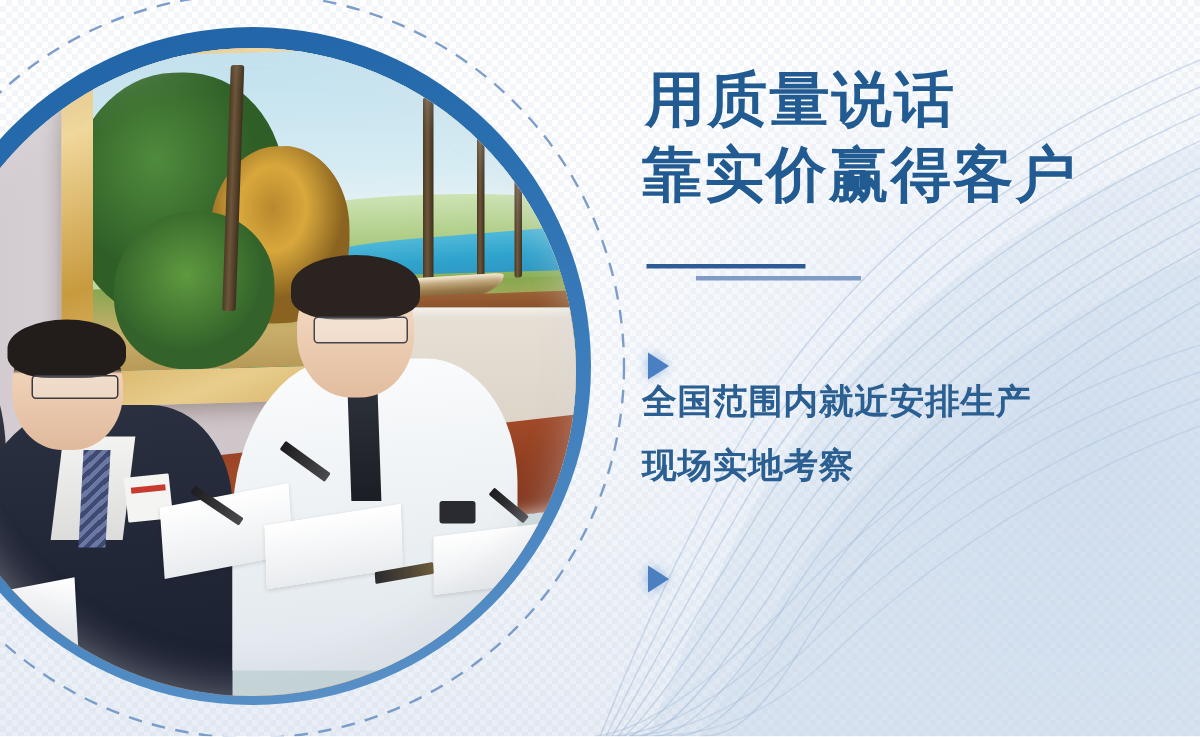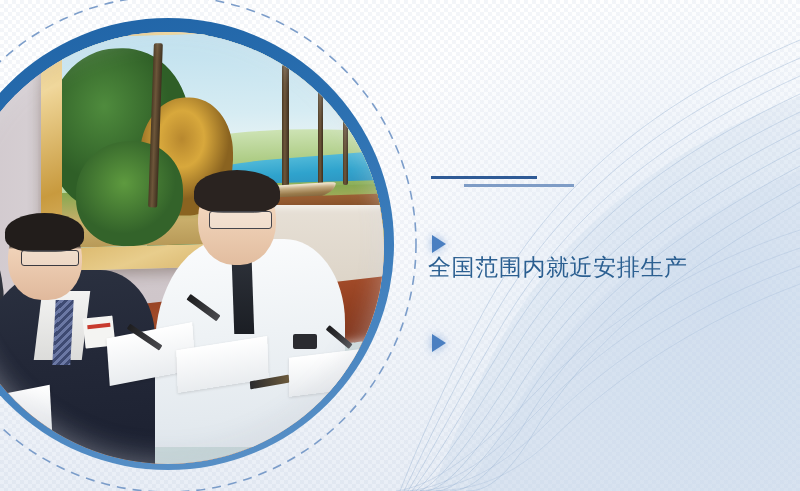--- a/index.html
+++ b/index.html
@@ -205,21 +205,21 @@
     border-top:9px solid transparent;
     border-bottom:9px solid transparent;
     border-left:14px solid #4a7fc1;
     filter:drop-shadow(0 0 4px rgba(120,160,215,.75));
   }
   .bullet .lines{margin-left:38px;}
   .bullet .ln{
     display:block;
     color:#2b5f91;
     font-size:23px;
-    font-weight:400;
+    font-weight:700;
     letter-spacing:.6px;
     line-height:43px;
     white-space:nowrap;
   }
 </style>
 </head>
 <body>
 
 <div id="banner">
 
@@ -321,32 +321,37 @@
         <div class="pen p2"></div>
         <div class="pen p3"></div>
         <div class="pen flat"></div>
       </div>
       <div class="photo-vignette"></div>
     </div>
   </div>
 
   <div class="content">
 
+    <div class="headline">
+      <span class="hl">用质量说话</span>
+      <span class="hl hl2">靠实价赢得客户</span>
+    </div>
 
     <div class="dividers">
       <span class="div-dark"></span>
       <span class="div-light"></span>
     </div>
 
     <div class="bullets">
 
       <div class="bullet">
         <span class="arrow-icon"></span>
         <span class="lines">
           <span class="ln">全国范围内就近安排生产</span>
+          <span class="ln">现场实地考察</span>
         </span>
       </div>
 
       <div class="bullet">
         <span class="arrow-icon"></span>
         <span class="lines">
         </span>
       </div>
 
     </div>

